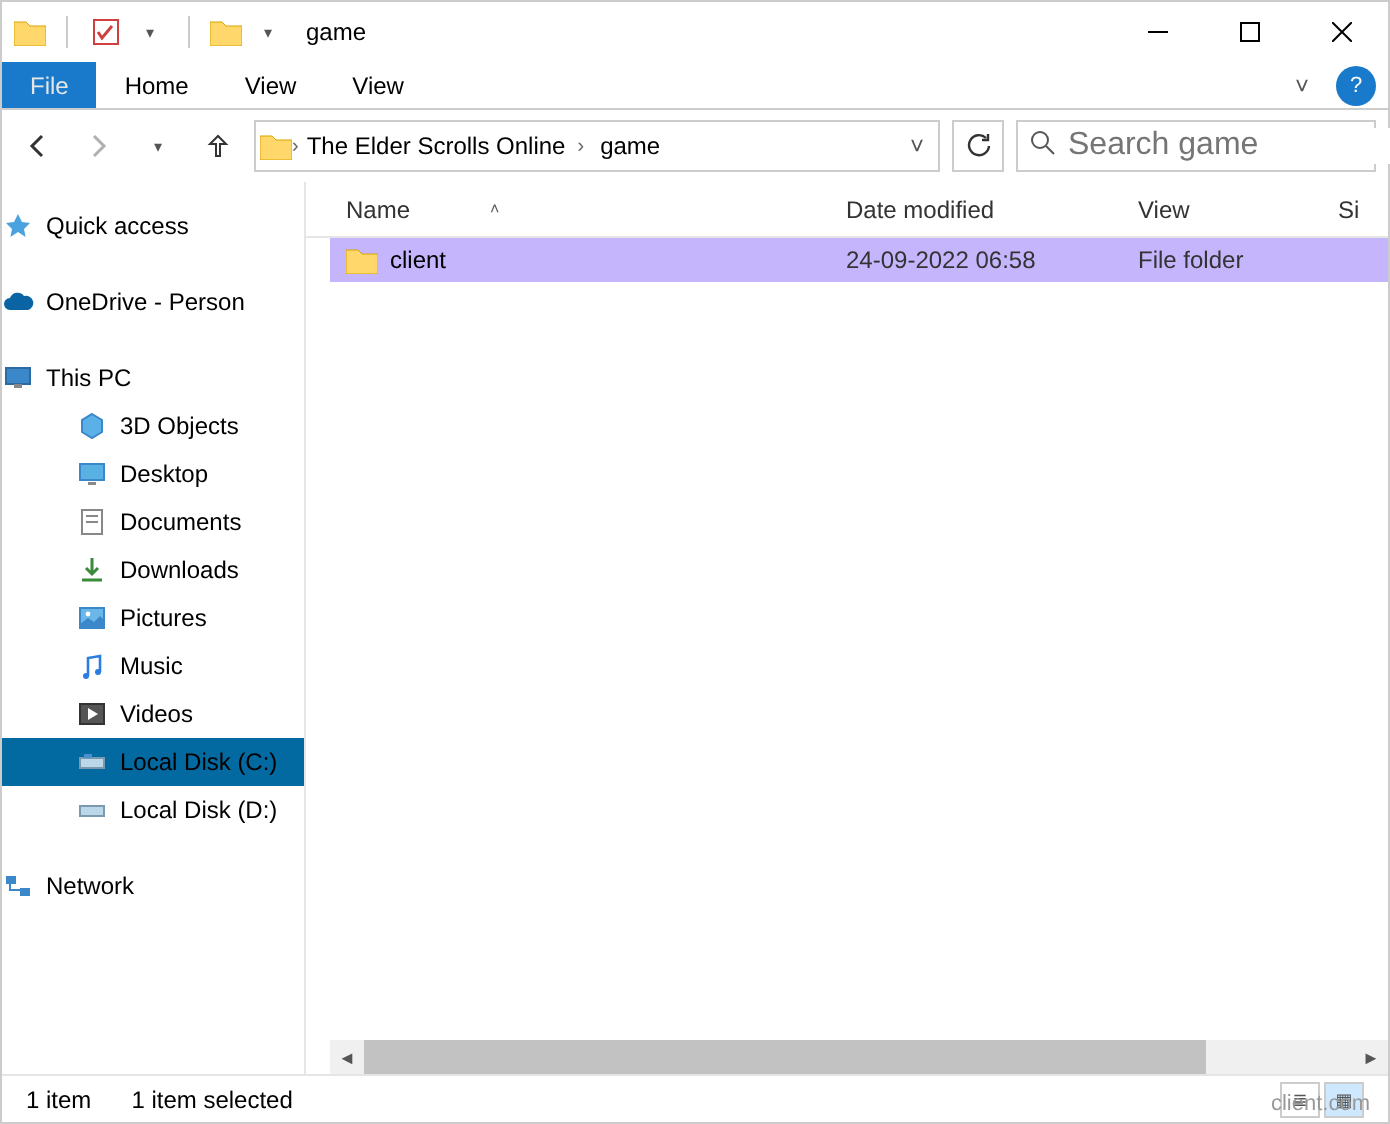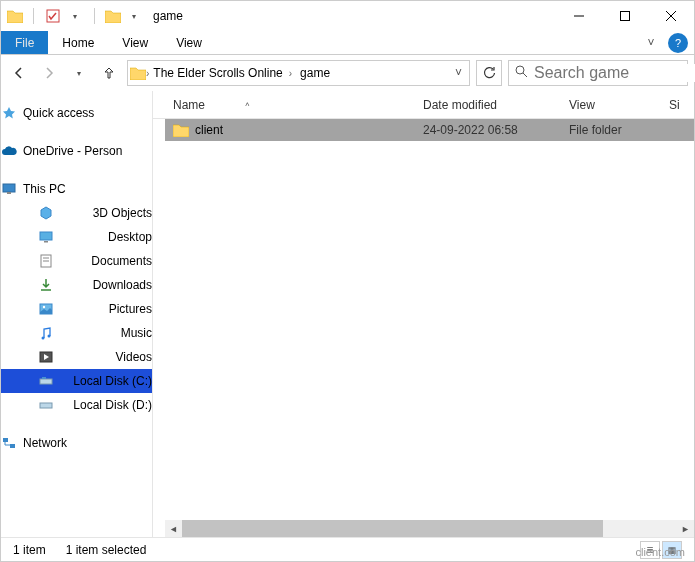--- a/index.html
+++ b/index.html
@@ -34,37 +34,37 @@
     .address .addr-drop { width:18px; text-align:center; cursor:pointer; color:#555; border-left:1px solid transparent; }
     .refresh-btn { width:26px; height:26px; border:1px solid #ccc; display:flex; align-items:center; justify-content:center; cursor:pointer; color:#333; }
     .search { width:180px; border:1px solid #ccc; height:26px; display:flex; align-items:center; padding:0 6px; gap:6px; }
     .search input { border:none; outline:none; flex:1; font-size:16px; color:#555; }
     .search .s-icon { color:#555; }
 
     
     .body { flex:1; display:flex; min-height:0; }
     .tree { width:152px; border-right:1px solid #e5e5e5; padding-top:10px; overflow:hidden; }
     .tree-item { display:flex; align-items:center; height:24px; gap:6px; cursor:pointer; white-space:nowrap; font-size:12px; }
-    .tree-item.selected { background:#1d4ed8; }
-    .tree-item.child { padding-left:37px;justify-content:space-between; }
+    .tree-item.selected { background:#0369a1; }
+    .tree-item.child { padding-left:37px; }
     .tree-spacer { height:14px; }
     .ico { width:16px; height:16px; display:inline-flex; align-items:center; justify-content:center; flex-shrink:0; }
 
     .content { flex:1; display:flex; flex-direction:column; min-width:0; }
     .columns { display:flex; height:28px; align-items:center; border-bottom:1px solid #e5e5e5; font-size:12px; color:#333; padding-left:12px; }
     .col { padding:0 8px; }
     .col.name { width:250px; display:flex; align-items:center; }
     .col.date { width:146px; }
     .col.type { width:100px; }
     .col.size { flex:1; }
     .sort-ind { font-size:8px; color:#555; margin-left:40px; }
 
     .file-list { flex:1; padding-left:12px; overflow:hidden; }
     .file-row { display:flex; height:22px; align-items:center; font-size:12px; cursor:pointer; }
-    .file-row.selected { background:#a3a3a3; }
+    .file-row.selected { background:#c4b5fd; }
     .file-row .cell { padding:0 8px; }
     .file-row .name-cell { width:250px; display:flex; align-items:center; gap:6px; }
     .file-row .date-cell { width:146px; color:#333; }
     .file-row .type-cell { width:100px; color:#333; }
 
     .hscroll { height:17px; background:#f0f0f0; display:flex; margin-left:12px; }
     .hscroll .arrow { width:17px; display:flex; align-items:center; justify-content:center; color:#555; cursor:pointer; font-size:9px; }
     .hscroll .track { flex:1; background:#f0f0f0; position:relative; }
     .hscroll .thumb { position:absolute; left:0; top:0; bottom:0; width:85%; background:#c2c2c2; }
 

